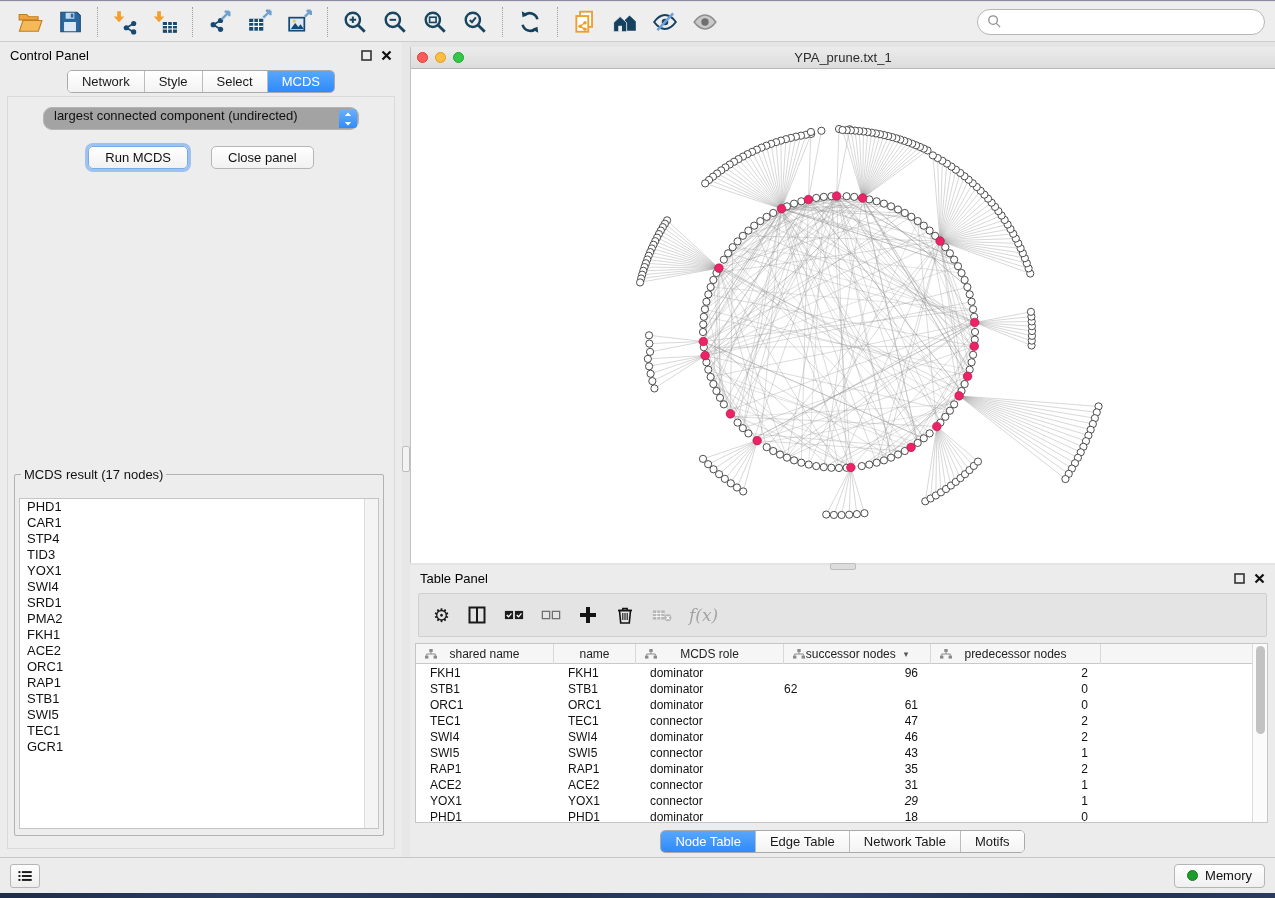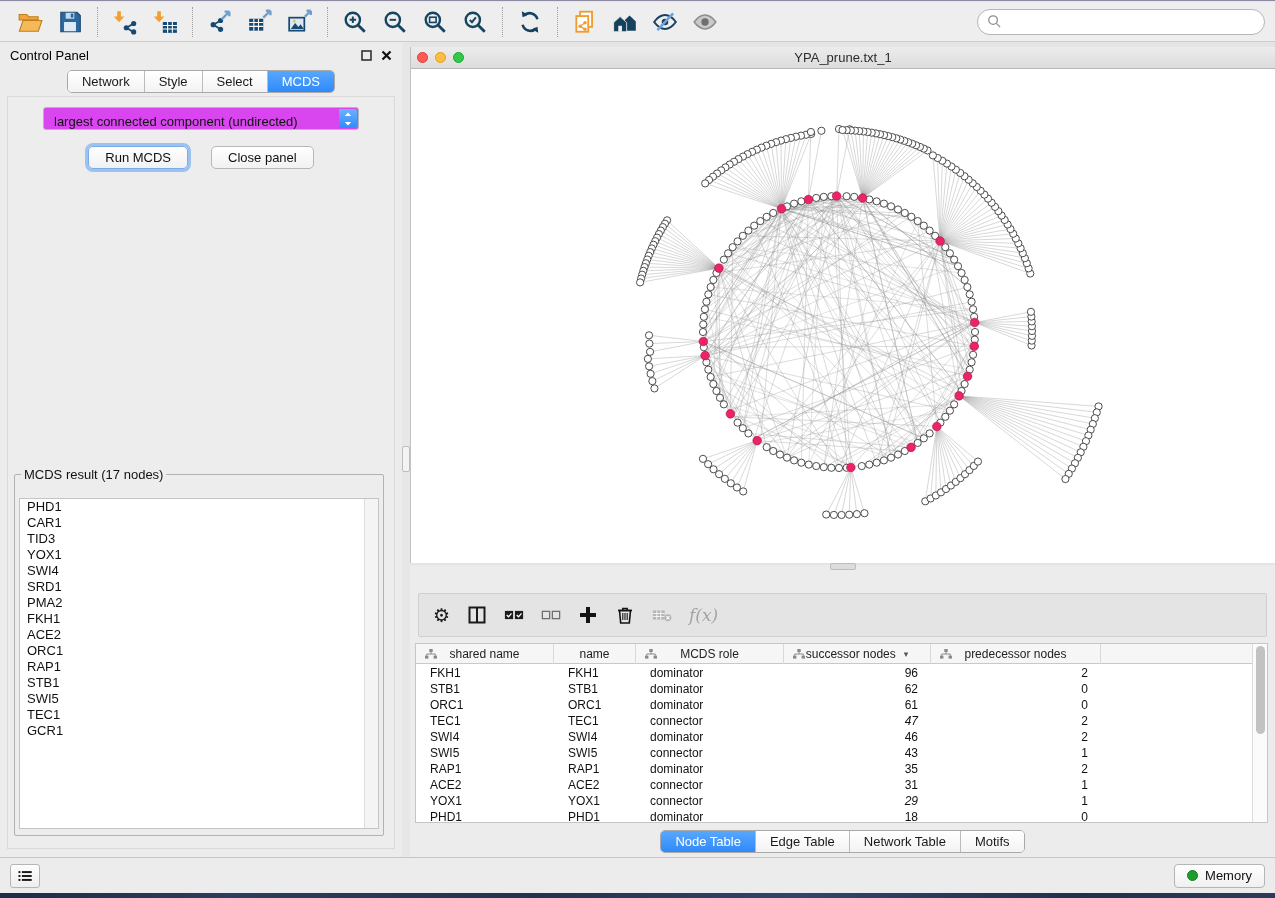--- a/index.html
+++ b/index.html
@@ -40,22 +40,22 @@
   .seg { display:flex; border:1px solid #a9a9a9; border-radius:5px; overflow:hidden; background:#fdfdfd; }
   .seg .tab {
     font-size:13px; color:#1a1a1a; background:linear-gradient(#ffffff,#f3f3f3);
     border:none; border-right:1px solid #bcbcbc; padding:3px 14px; line-height:15px; font-family:"Liberation Sans",sans-serif;
   }
   .seg .tab:last-child { border-right:none; }
   .seg .tab.sel { background:linear-gradient(#58a7fd,#2e8afa); color:#fff; }
   .cpbody { position:absolute; top:54px; left:7px; right:7px; bottom:8px; background:#ededed; border:1px solid #dadada; }
   .optlabel { text-align:center; font-size:13px; color:#1a1a1a; margin-top:20px; }
   .dropdown {
-    position:relative; margin:10px auto 0; width:316px; height:23px; background:#d946ef;
-    border:1px solid #b4b4b4; border-radius:3px; display:flex; align-items:flex-end;
+    position:relative; margin:10px auto 0; width:316px; height:23px; background:#a3a3a3;
+    border:1px solid #b4b4b4; border-radius:9px; display:flex; align-items:flex-start;
     font-size:13px; color:#111; padding-left:10px;
   }
   .dropdown .stepper {
     position:absolute; right:1px; top:1px; bottom:1px; width:18px;
     background:linear-gradient(#6db1fd,#2f8bfb); border-radius:0 3px 3px 0;
     display:flex; align-items:center; justify-content:center;
   }
   .btnrow { display:flex; justify-content:center; gap:23px; margin-top:16px; }
   .macbtn {
     font-size:13px; color:#111; background:linear-gradient(#ffffff,#f1f1f1);
@@ -304,20 +304,21 @@
       <div class="btnrow">
         <button class="macbtn focusring">Run MCDS</button>
         <button class="macbtn">Close panel</button>
       </div>
       <fieldset class="resultbox">
         <legend>MCDS result (17 nodes)</legend>
         <div class="resultwrap">
           <div class="resultlist">
               <div class="mcds-item">PHD1</div>
               <div class="mcds-item">CAR1</div>
+              <div class="mcds-item">STP4</div>
               <div class="mcds-item">TID3</div>
               <div class="mcds-item">YOX1</div>
               <div class="mcds-item">SWI4</div>
               <div class="mcds-item">SRD1</div>
               <div class="mcds-item">PMA2</div>
               <div class="mcds-item">FKH1</div>
               <div class="mcds-item">ACE2</div>
               <div class="mcds-item">ORC1</div>
               <div class="mcds-item">RAP1</div>
               <div class="mcds-item">STB1</div>
@@ -988,20 +989,31 @@
           <circle cx="563.2549777700851" cy="277.21587100440087" r="4.3" fill="#ee2365" stroke="#a50f47" stroke-width="0.6"></circle>
           <circle cx="556.5905262815071" cy="307.2772690061733" r="4.3" fill="#ee2365" stroke="#a50f47" stroke-width="0.6"></circle>
           <circle cx="500.06901993571586" cy="378.3345410772739" r="4.3" fill="#ee2365" stroke="#a50f47" stroke-width="0.6"></circle>
           <circle cx="319.38557063356814" cy="344.84684314867854" r="4.3" fill="#ee2365" stroke="#a50f47" stroke-width="0.6"></circle>
         </g>
       </svg>
   </div>
 
   <div class="tpanel">
     <div class="thandle"></div>
+    <div class="phead">
+      <span>Table Panel</span>
+      <span class="winbtns">
+        <svg viewBox="0 0 11 11">
+            <rect x="1" y="1" width="9" height="9" fill="none" stroke="#333" stroke-width="1.6"></rect>
+          </svg>
+        <svg viewBox="0 0 11 11">
+            <path d="M1.5 1.5l8 8M9.5 1.5l-8 8" stroke="#111" stroke-width="2.2"></path>
+          </svg>
+      </span>
+    </div>
     <div class="ttoolbar">
       <button class="ttbtn">
           <span class="gearglyph">⚙</span>
         </button>
       <button class="ttbtn">
         <svg viewBox="0 0 20 20">
             <rect x="2.5" y="2.5" width="15" height="15" fill="none" stroke="#1a1a1a" stroke-width="2"></rect>
             <path d="M10 2.5v15" stroke="#1a1a1a" stroke-width="2"></path>
           </svg>
       </button>
@@ -1100,35 +1112,35 @@
             <div class="tcell" style="width: 138px; text-align: left; padding: 0px 0px 0px 14px;">FKH1</div>
             <div class="tcell" style="width: 82px; text-align: left; padding: 0px 0px 0px 14px;">FKH1</div>
             <div class="tcell" style="width: 148px; text-align: left; padding: 0px 0px 0px 14px;">dominator</div>
             <div class="tcell" style="width: 147px; text-align: right; padding: 0px 13px 0px 0px;">96</div>
             <div class="tcell" style="width: 170px; text-align: right; padding: 0px 13px 0px 0px;">2</div>
           </div>
           <div class="trow">
             <div class="tcell" style="width: 138px; text-align: left; padding: 0px 0px 0px 14px;">STB1</div>
             <div class="tcell" style="width: 82px; text-align: left; padding: 0px 0px 0px 14px;">STB1</div>
             <div class="tcell" style="width: 148px; text-align: left; padding: 0px 0px 0px 14px;">dominator</div>
-            <div class="tcell" style="width: 147px; text-align: right; padding: 0px 13px 0px 0px;">62</div>
+            <div class="tcell" style="width: 147px; text-align: left; padding: 0px 13px 0px 0px;">62</div>
             <div class="tcell" style="width: 170px; text-align: right; padding: 0px 13px 0px 0px;">0</div>
           </div>
           <div class="trow">
             <div class="tcell" style="width: 138px; text-align: left; padding: 0px 0px 0px 14px;">ORC1</div>
             <div class="tcell" style="width: 82px; text-align: left; padding: 0px 0px 0px 14px;">ORC1</div>
             <div class="tcell" style="width: 148px; text-align: left; padding: 0px 0px 0px 14px;">dominator</div>
             <div class="tcell" style="width: 147px; text-align: right; padding: 0px 13px 0px 0px;">61</div>
             <div class="tcell" style="width: 170px; text-align: right; padding: 0px 13px 0px 0px;">0</div>
           </div>
           <div class="trow">
             <div class="tcell" style="width: 138px; text-align: left; padding: 0px 0px 0px 14px;">TEC1</div>
             <div class="tcell" style="width: 82px; text-align: left; padding: 0px 0px 0px 14px;">TEC1</div>
             <div class="tcell" style="width: 148px; text-align: left; padding: 0px 0px 0px 14px;">connector</div>
-            <div class="tcell" style="width: 147px; text-align: right; padding: 0px 13px 0px 0px; font-style: italic;">47</div>
+            <div class="tcell" style="width: 147px; text-align: right; padding: 0px 13px 0px 0px;">47</div>
             <div class="tcell" style="width: 170px; text-align: right; padding: 0px 13px 0px 0px;">2</div>
           </div>
           <div class="trow">
             <div class="tcell" style="width: 138px; text-align: left; padding: 0px 0px 0px 14px;">SWI4</div>
             <div class="tcell" style="width: 82px; text-align: left; padding: 0px 0px 0px 14px;">SWI4</div>
             <div class="tcell" style="width: 148px; text-align: left; padding: 0px 0px 0px 14px;">dominator</div>
             <div class="tcell" style="width: 147px; text-align: right; padding: 0px 13px 0px 0px;">46</div>
             <div class="tcell" style="width: 170px; text-align: right; padding: 0px 13px 0px 0px;">2</div>
           </div>
           <div class="trow">

